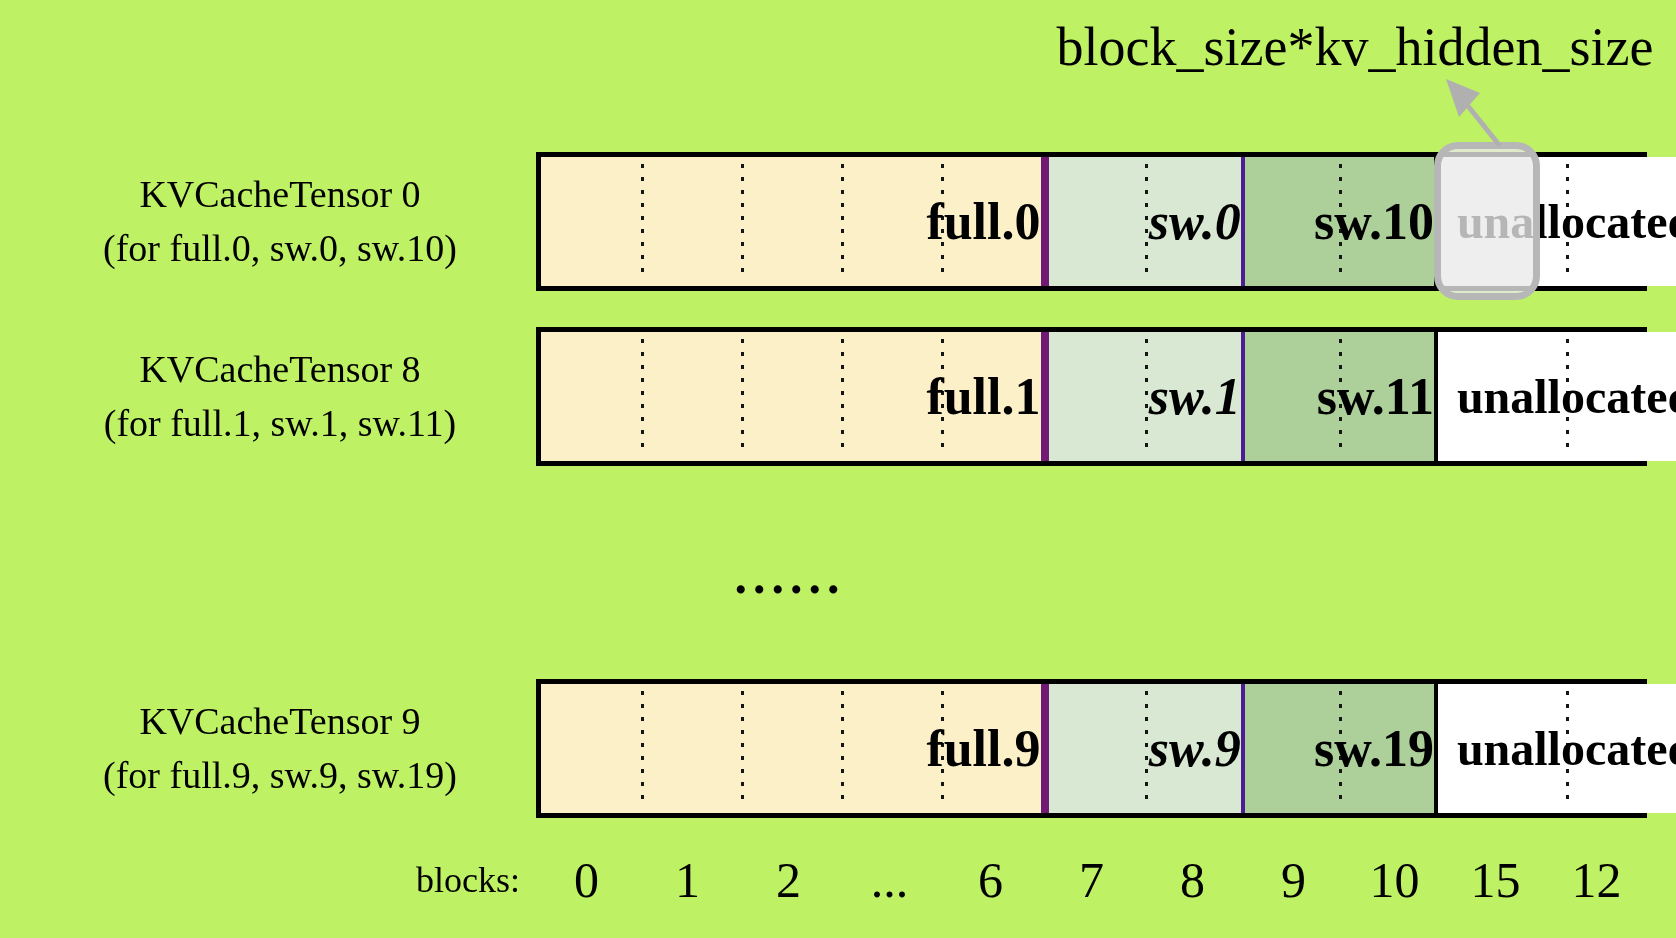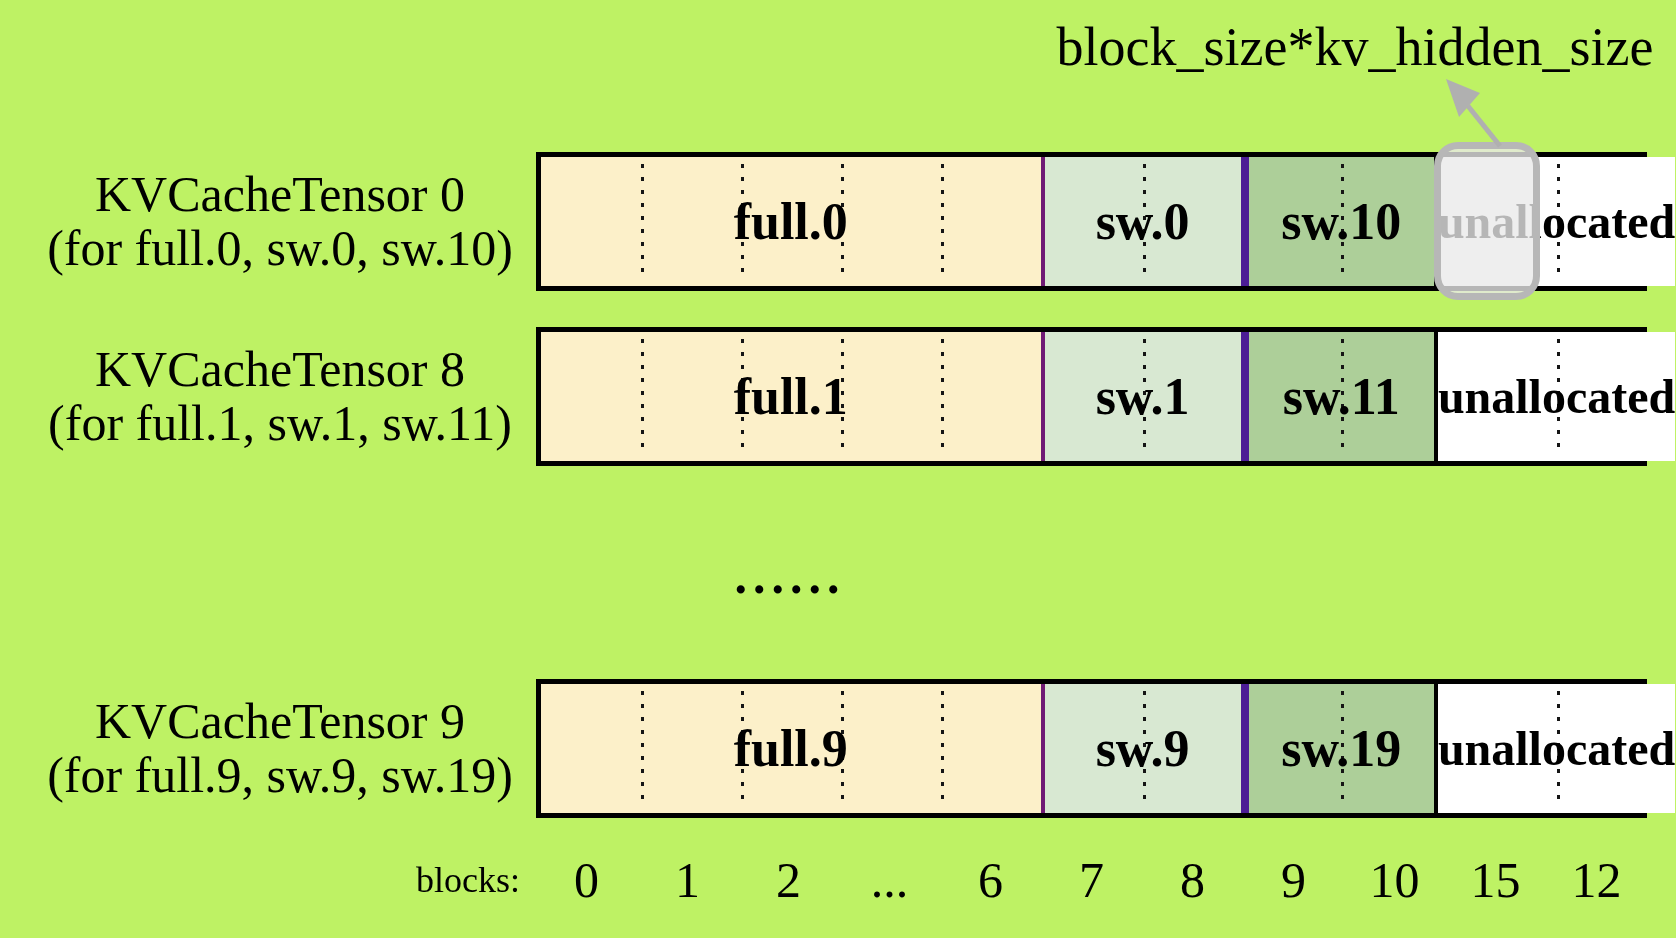--- a/index.html
+++ b/index.html
@@ -9,32 +9,32 @@
   }
   
   .annotation{
     position:absolute; left:1030px; top:18px; width:650px;
     text-align:center; font-size:54px; line-height:58px; white-space:nowrap;
   }
   .arrow-svg{position:absolute; left:0; top:0; width:1676px; height:938px; pointer-events:none; z-index:9;}
   
   .row-label{
     position:absolute; left:0; width:560px; text-align:center;
-    font-size:50px; line-height:54px; white-space:nowrap;
+    font-size:38px; line-height:54px; white-space:nowrap;
   }
   .row-label.r0{top:167px;} .row-label.r1{top:342px;} .row-label.r2{top:694px;}
   .bar{
     position:absolute; left:536px; width:1111px; height:139px;
     border:5px solid #000; box-sizing:border-box; display:flex;
   }
   .bar.r0{top:152px;} .bar.r1{top:327px;} .bar.r2{top:679px;}
-  .seg{position:relative; display:flex; align-items:center; justify-content:center; box-sizing:border-box;}
+  .seg{position:relative; display:flex; align-items:center; justify-content:flex-end; box-sizing:border-box;padding-left:19px;}
   .seg-full{flex:0 0 45.37%; background:#FCF0C9;}
-  .seg-swa {flex:0 0 18.18%; background:#D8E8D2; border-left:4px solid #701a75;}
-  .seg-swb {flex:0 0 17.55%; background:#ADCF99; border-left:8px solid #4c1d95;}
+  .seg-swa {flex:0 0 18.18%; background:#D8E8D2; border-left:8px solid #701a75;font-style:italic;}
+  .seg-swb {flex:0 0 17.55%; background:#ADCF99; border-left:4px solid #4c1d95;}
   .seg-un  {flex:1 1 auto;  background:#ffffff; border-left:4px solid #000; flex-direction:row;}
   .seg-label{position:relative; z-index:2; font-weight:bold; font-size:52px; line-height:52px;}
   .un-line{position:relative; z-index:2; font-weight:bold; font-size:48px; line-height:56px; text-align:center;}
   .dotline{
     position:absolute; top:7px; bottom:7px; width:3px; z-index:1;
     background-image:repeating-linear-gradient(to bottom,#151515 0 4px,transparent 4px 13px);
   }
   .d20{left:20%;} .d40{left:40%;} .d60{left:60%;} .d80{left:80%;} .d50{left:50%;}
   
   .highlight-box{

